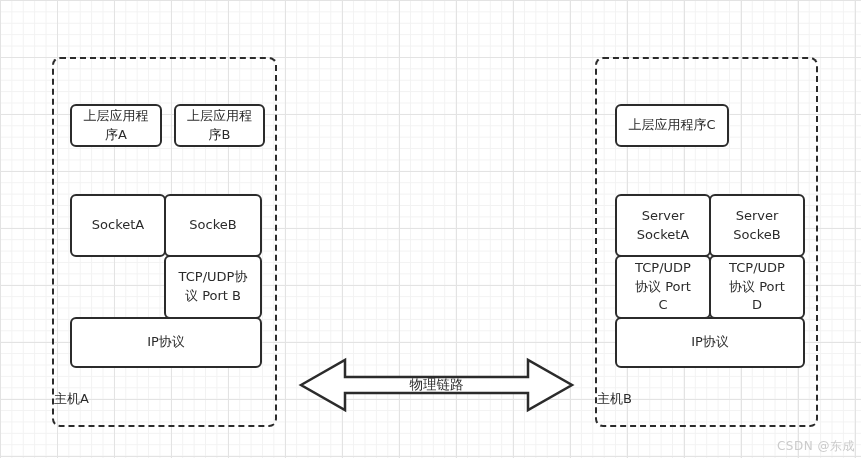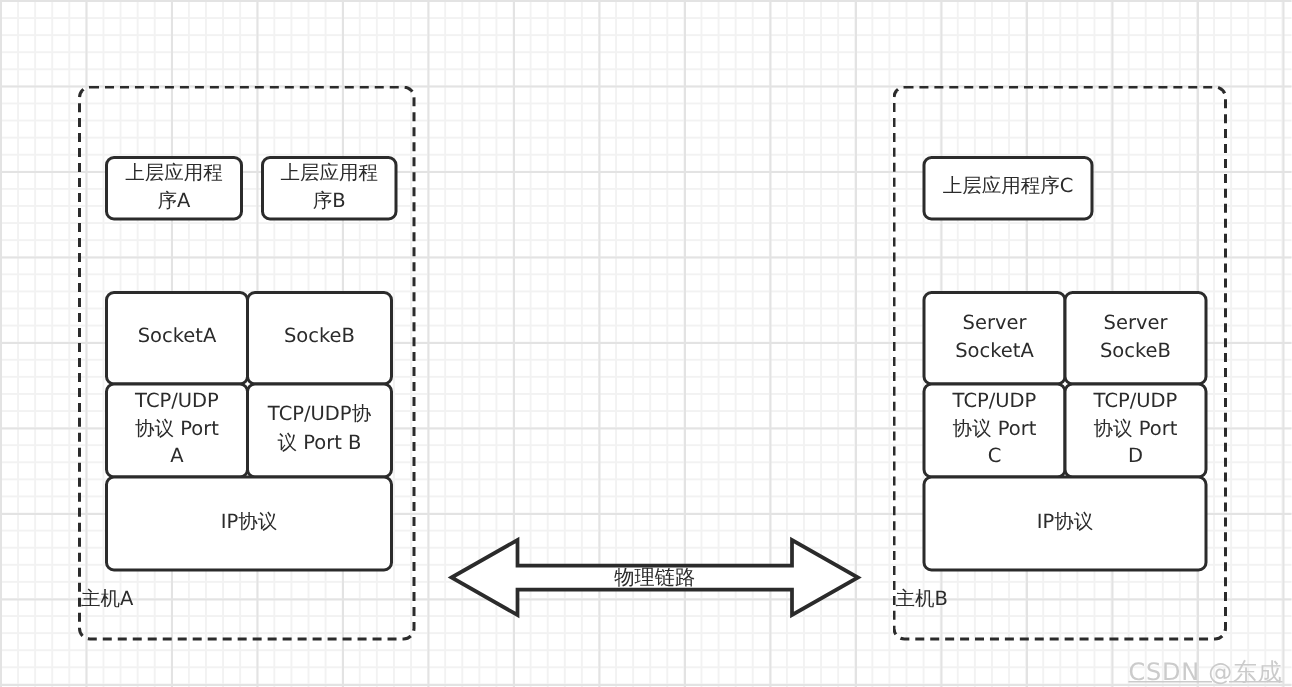--- a/index.html
+++ b/index.html
@@ -40,55 +40,53 @@
   
   .app-a{left:16px;top:29px;width:92px;height:43px;}
   .app-b{left:120px;top:29px;width:91px;height:43px;}
   .app-c{left:18px;top:29px;width:114px;height:43px;}
   .app-d{left:121px;top:29px;width:91px;height:43px;}
   
   .sock-1{left:16px;top:119px;width:96px;height:63px;}
   .sock-2{left:110px;top:119px;width:98px;height:63px;}
   .port-1{left:16px;top:180px;width:96px;height:64px;padding:2px 12px;}
   .port-2{left:110px;top:180px;width:98px;height:64px;padding:2px 12px;}
-  .ip-row{left:16px;top:242px;width:192px;height:64px;}
+  .ip-row{left:16px;top:242px;width:192px;height:51px;}
   
   .host-b .sock-1{left:18px;}
   .host-b .sock-2{left:112px;width:96px;}
   .host-b .port-1{left:18px;}
   .host-b .port-2{left:112px;width:96px;}
   .host-b .ip-row{left:18px;width:190px;}
   .host-label{
     position:absolute;left:0;right:0;top:331px;
     text-align:left;font-size:13px;
   }
   .link-arrow{position:absolute;left:298px;top:357px;}
   .link-label{
     position:absolute;left:298px;top:357px;width:277px;height:56px;
     display:flex;align-items:center;justify-content:center;
     font-size:13.5px;
   }
   .watermark{
     position:absolute;right:6px;top:438px;
-    font-size:16px;color:#cbcbcb;
+    font-size:12px;color:#cbcbcb;
     letter-spacing:0.5px;
-    text-decoration:underline;
   }
 </style>
 </head>
 <body>
 
 <div class="canvas">
 
   <div class="host host-a">
     <div class="box app-a">上层应用程序A</div>
     <div class="box app-b">上层应用程序B</div>
     <div class="box sock-1">SocketA</div>
     <div class="box sock-2">SockeB</div>
-    <div class="box port-1">TCP/UDP协议 Port A</div>
     <div class="box port-2">TCP/UDP协议 Port B</div>
     <div class="box ip-row">IP协议</div>
     <div class="host-label">主机A</div>
   </div>
 
   <div class="host host-b">
     <div class="box app-c">上层应用程序C</div>
     <div class="box sock-1">Server SocketA</div>
     <div class="box sock-2">Server SockeB</div>
     <div class="box port-1">TCP/UDP协议 Port C</div>

